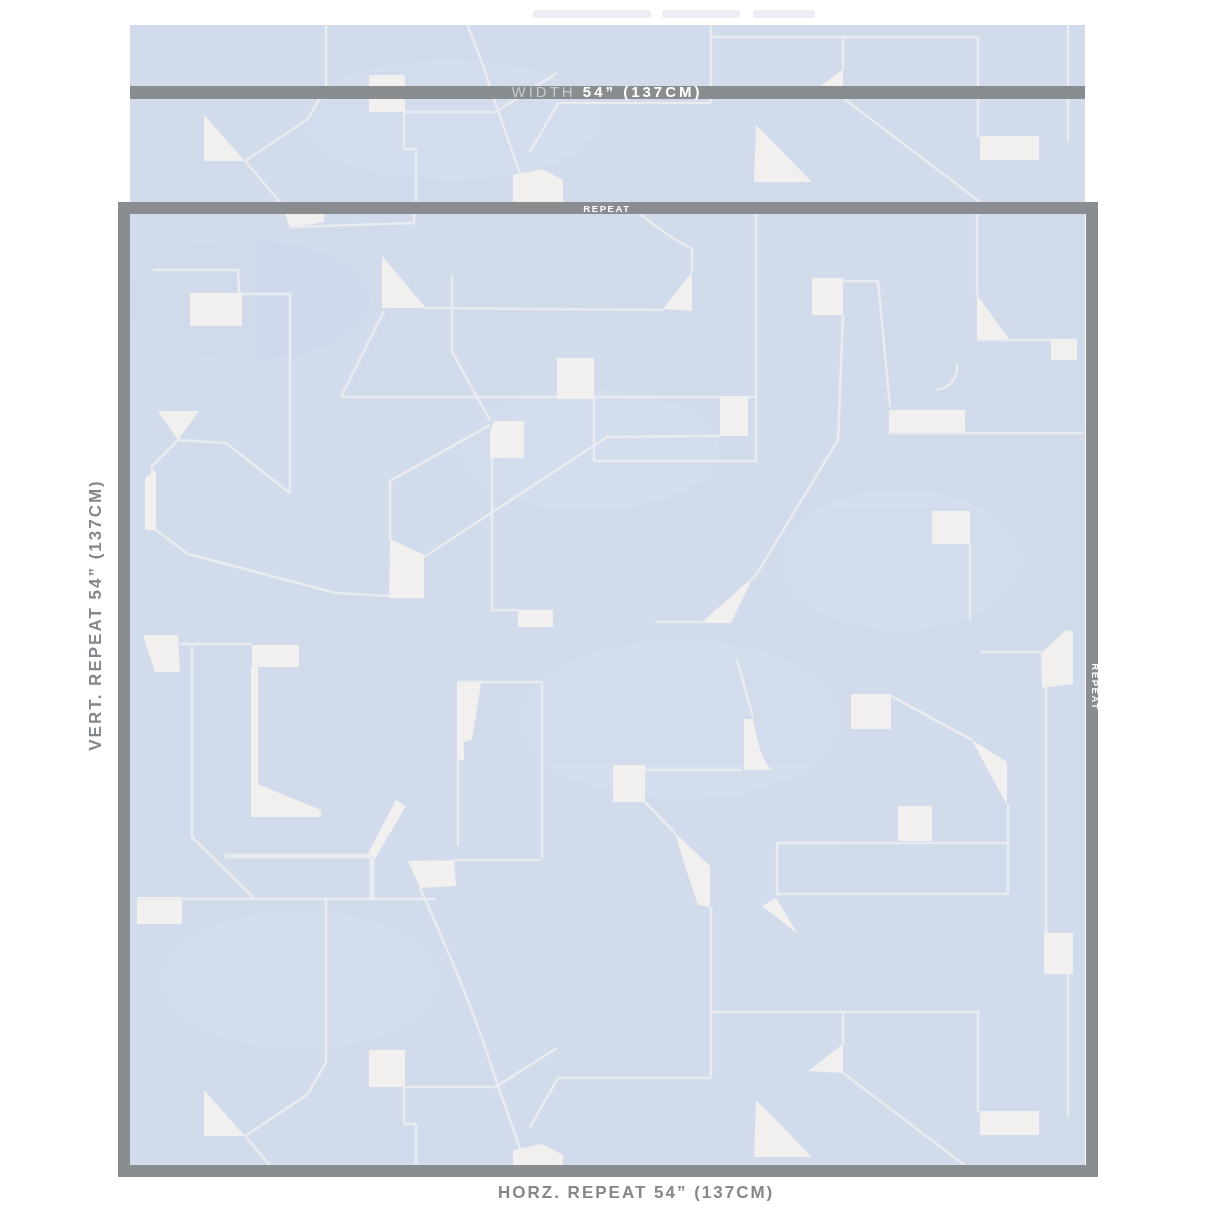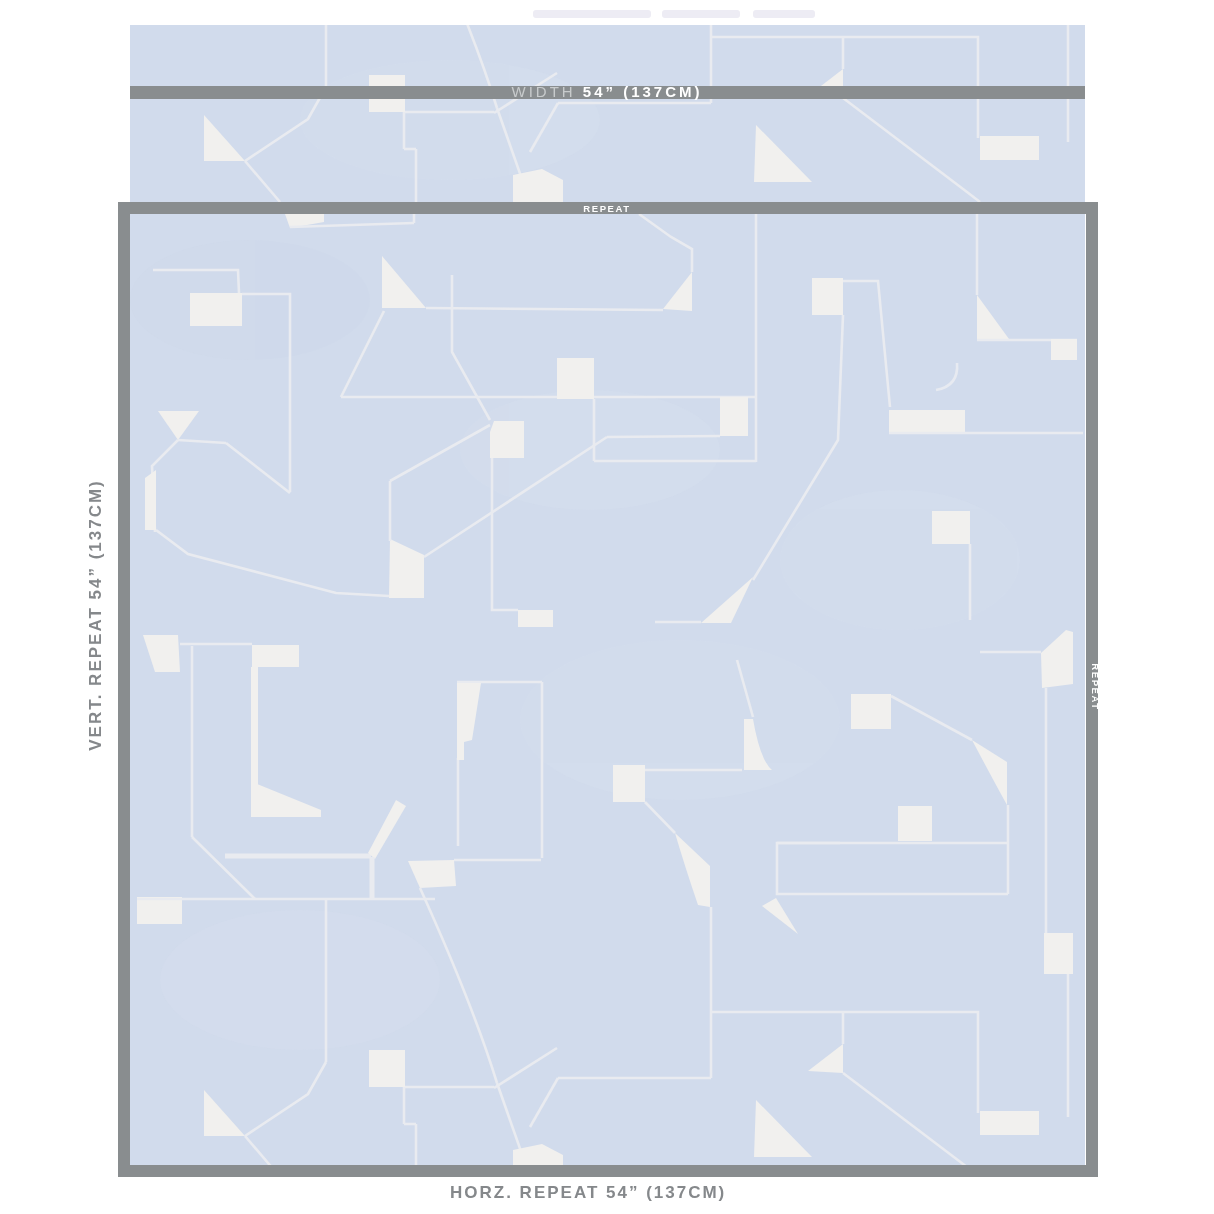--- a/index.html
+++ b/index.html
@@ -243,15 +243,15 @@
 
 <text x="607" y="97" text-anchor="middle" font-size="15" letter-spacing="3" font-weight="700" fill="#ffffff"><tspan fill="#c8cbcc" font-weight="400">WIDTH </tspan><tspan>54” (137CM)</tspan></text>
 
 <rect x="124" y="208" width="968" height="963" fill="none" stroke="#898d8f" stroke-width="12"></rect>
 
 <text x="607" y="211.5" text-anchor="middle" font-size="9.5" letter-spacing="1.6" font-weight="700" fill="#ffffff">REPEAT</text>
 
 <text x="1091.5" y="687" text-anchor="middle" font-size="9.5" letter-spacing="1.6" font-weight="700" fill="#ffffff" transform="rotate(90 1091.5 687)">REPEAT</text>
 </svg>
 
-<div class="lbl" style="left:450px;top:1183px;text-align:right;">HORZ. REPEAT 54” (137CM)</div>
+<div class="lbl" style="left:498px;top:1183px;text-align:right;">HORZ. REPEAT 54” (137CM)</div>
 
 <div class="lbl" style="left:96px;top:615px;transform:translate(-50%,-50%) rotate(-90deg);">VERT. REPEAT 54” (137CM)</div>
 
 </body></html>

